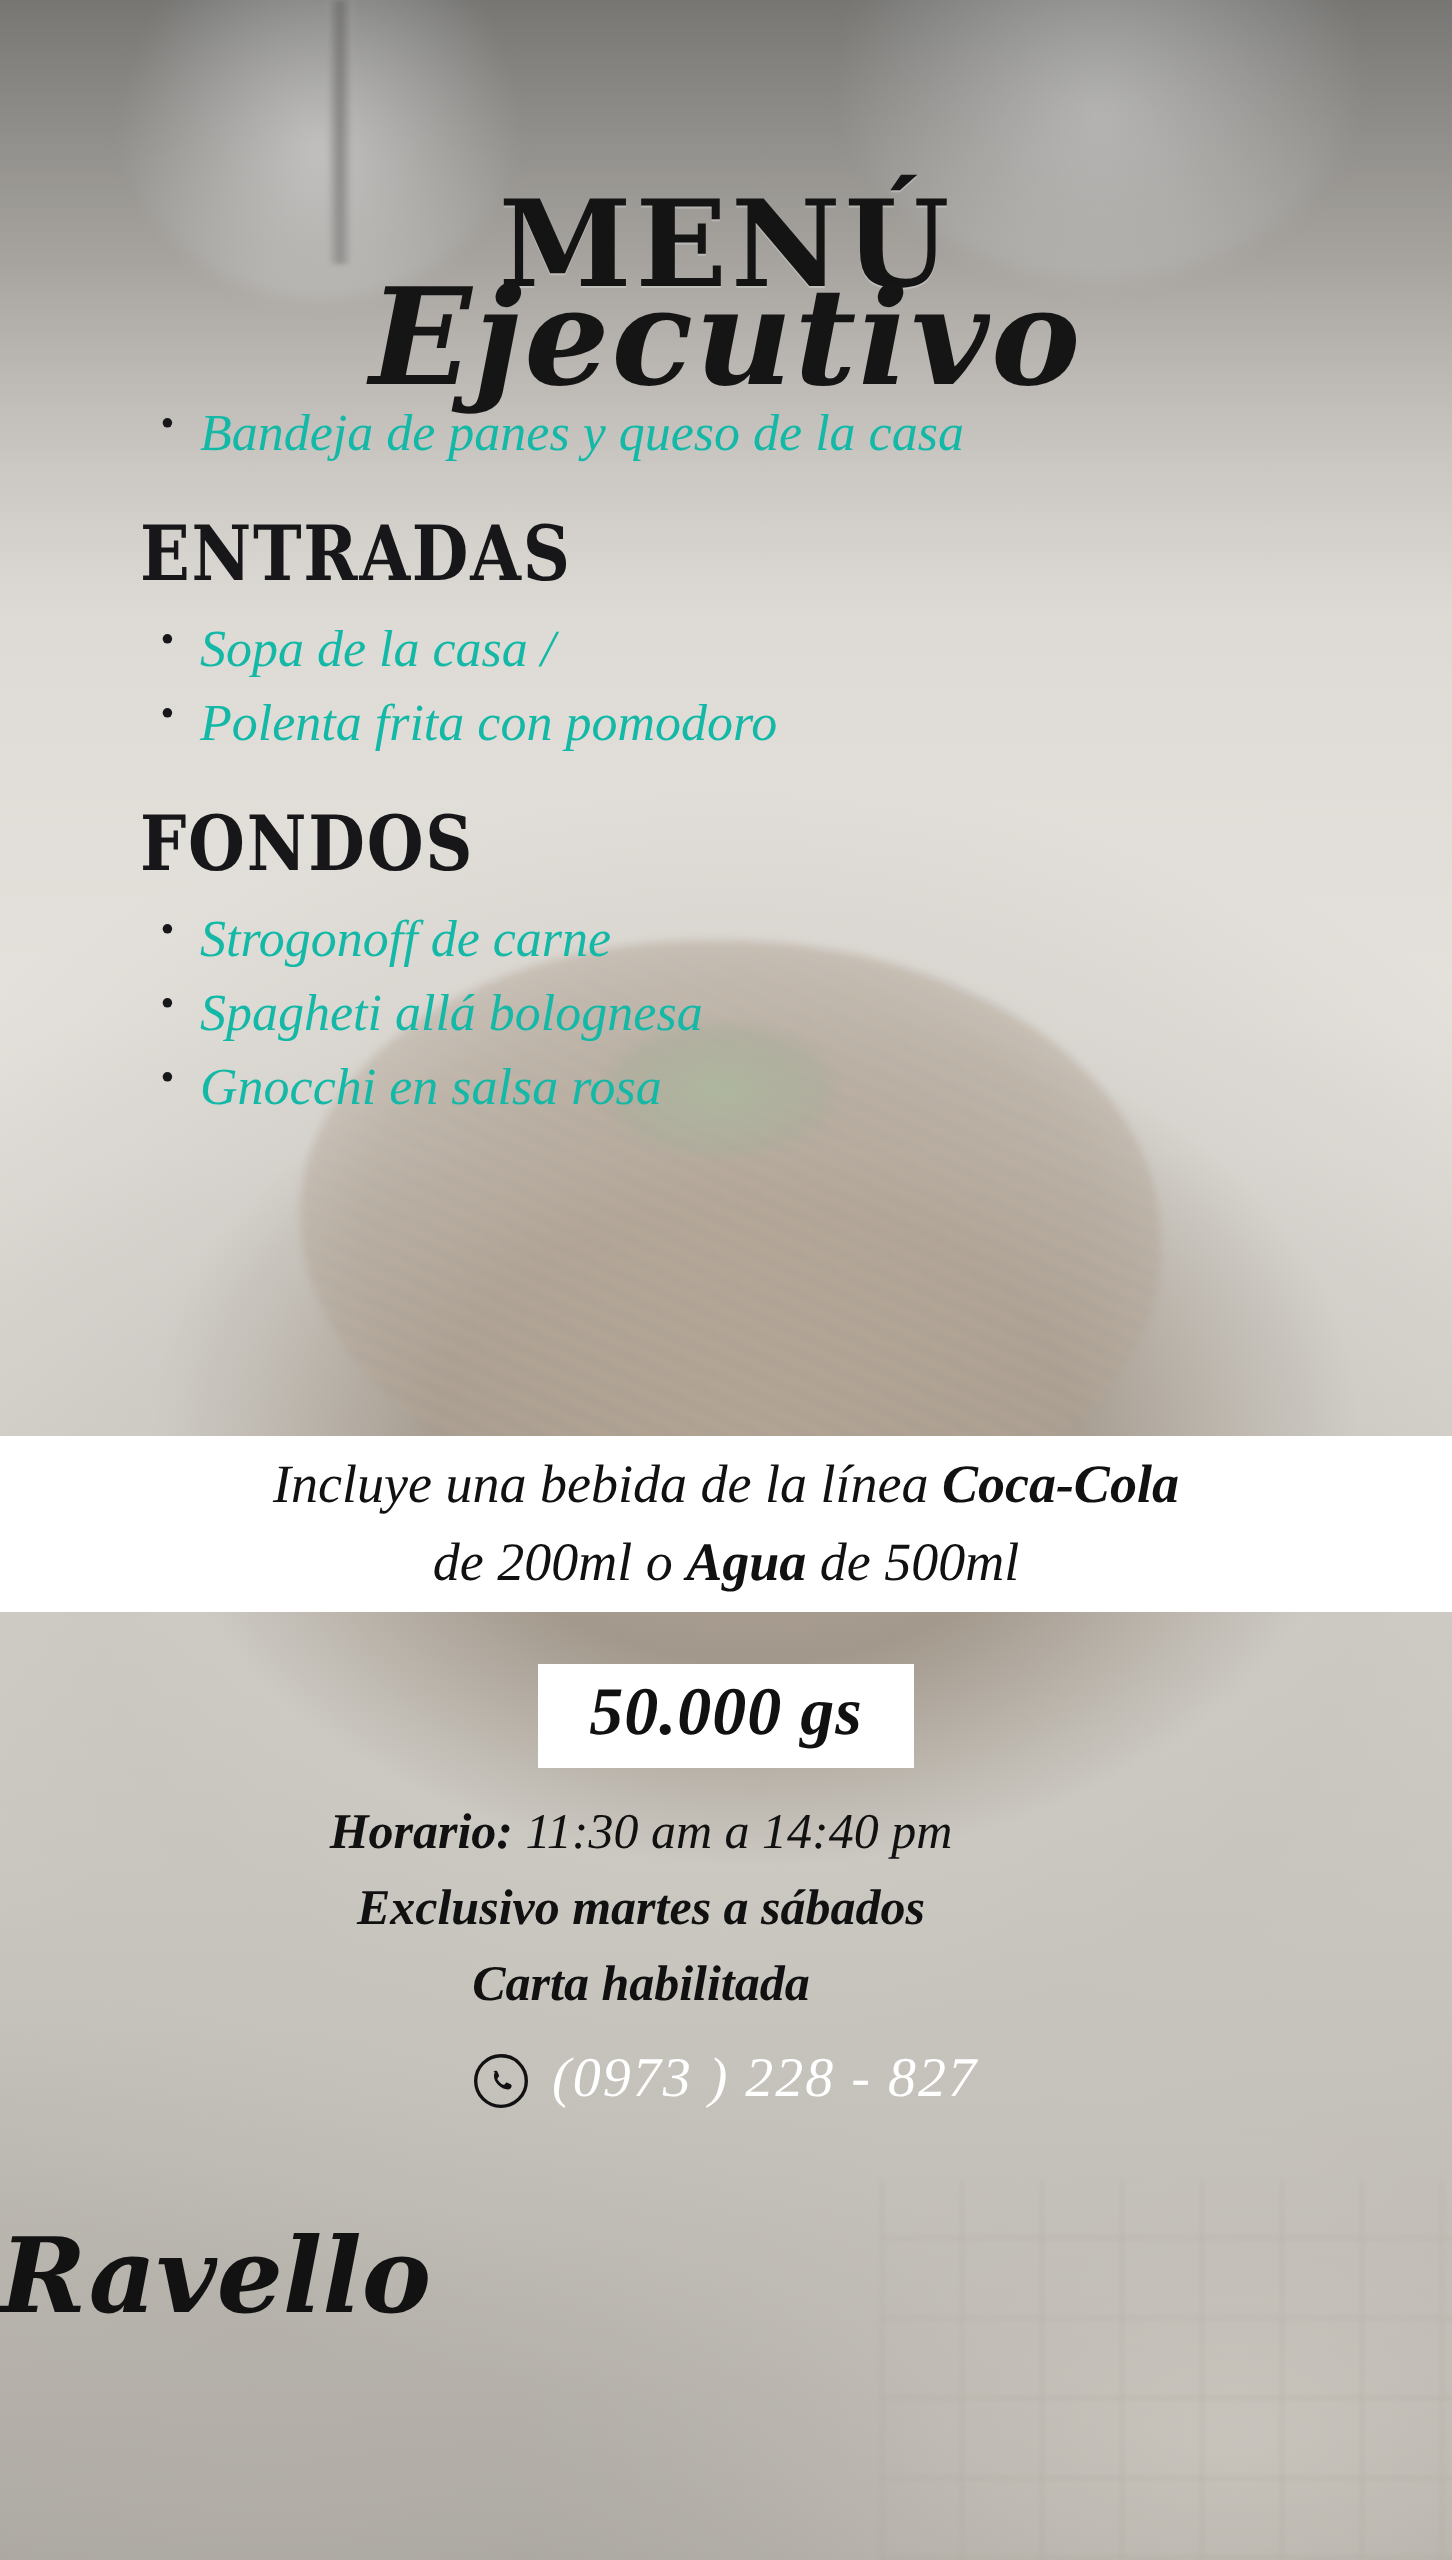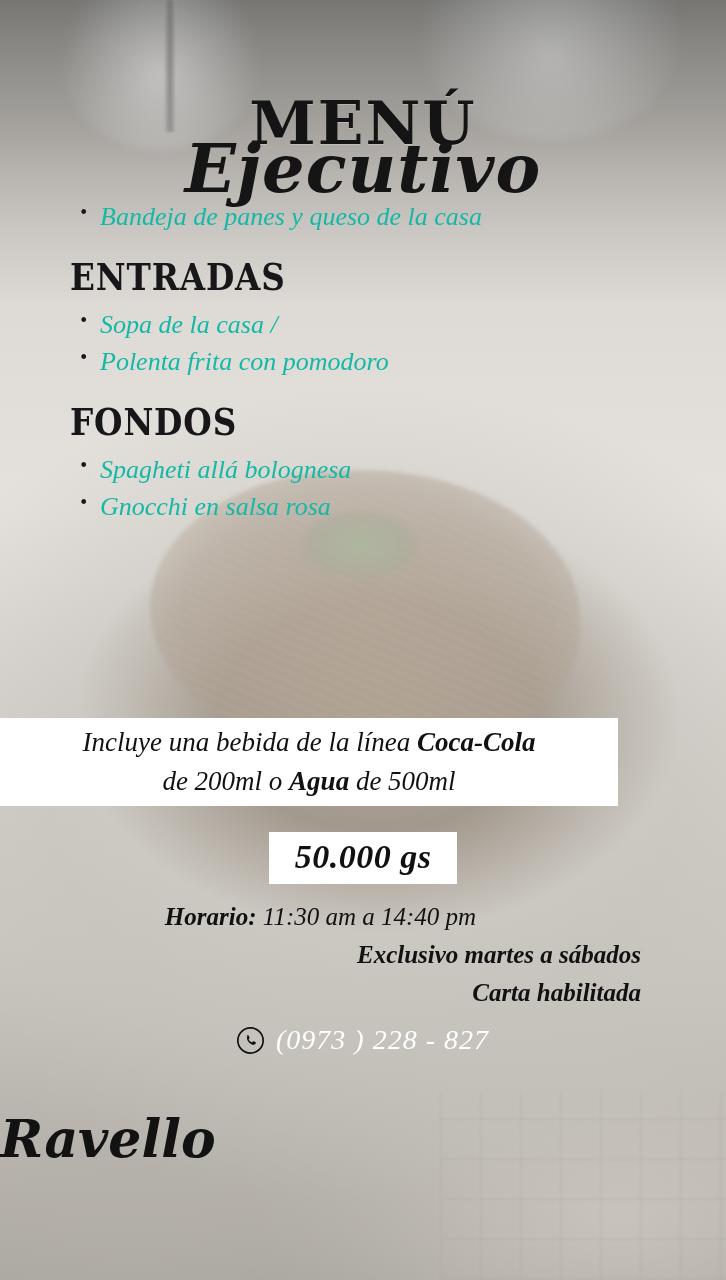--- a/index.html
+++ b/index.html
@@ -148,21 +148,21 @@
     top: -1px;
     font-size: 20px;
     color: #17171a;
   }
   .intro-list { margin-top: 20px; }
 
   .band {
     position: absolute;
     left: 0;
     top: 718px;
-    width: 618px;
+    width: 726px;
     height: 88px;
     background: #ffffff;
     display: flex;
     flex-direction: column;
     align-items: center;
     justify-content: center;
   }
   .band-line {
     font-family: "Liberation Serif", serif;
     font-style: italic;
@@ -200,21 +200,20 @@
     font-family: "Liberation Serif", serif;
     font-size: 25px;
     line-height: 1.52;
     font-style: italic;
     color: #111;
   }
   .hours-line b { font-weight: 700; }
   .hours-strong {
     font-weight: 700;
     font-style: italic;
-    text-align: right;
   }
 
   .phone {
     position: absolute;
     left: 0; top: 1024px;
     width: 726px;
     display: flex;
     align-items: center;
     justify-content: center;
     gap: 12px;
@@ -276,20 +275,21 @@
       <div class="section-head">ENTRADAS</div>
       <ul class="items">
         <li>Sopa de la casa /</li>
         <li>Polenta frita con pomodoro</li>
       </ul>
     </div>
 
     <div class="section">
       <div class="section-head">FONDOS</div>
       <ul class="items">
+        <li>Strogonoff de carne</li>
         <li>Spagheti allá bolognesa</li>
         <li>Gnocchi en salsa rosa</li>
       </ul>
     </div>
 
     <div class="band">
       <div class="band-line">
         <span>Incluye una bebida de la línea </span><b>Coca-Cola</b>
       </div>
       <div class="band-line">

